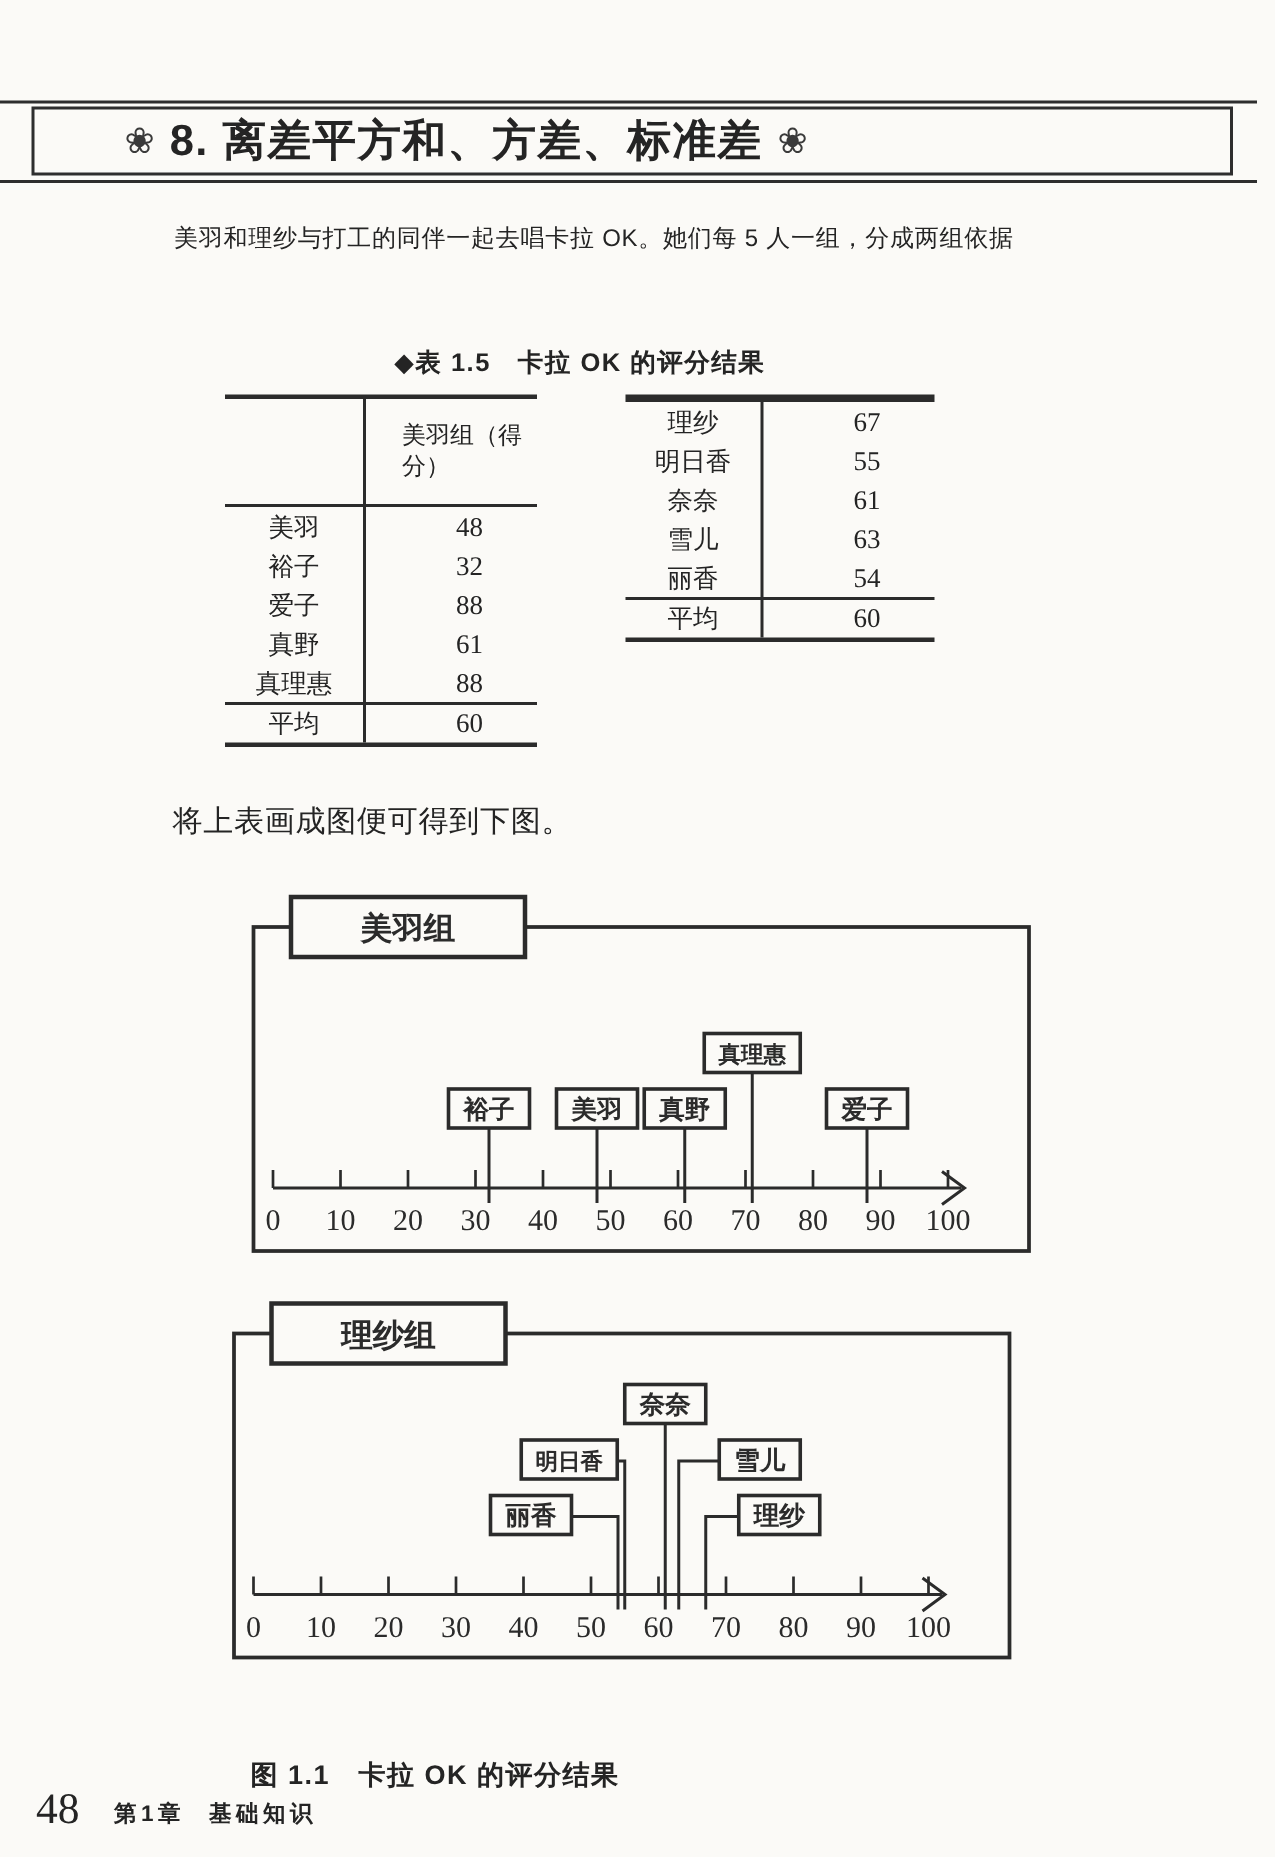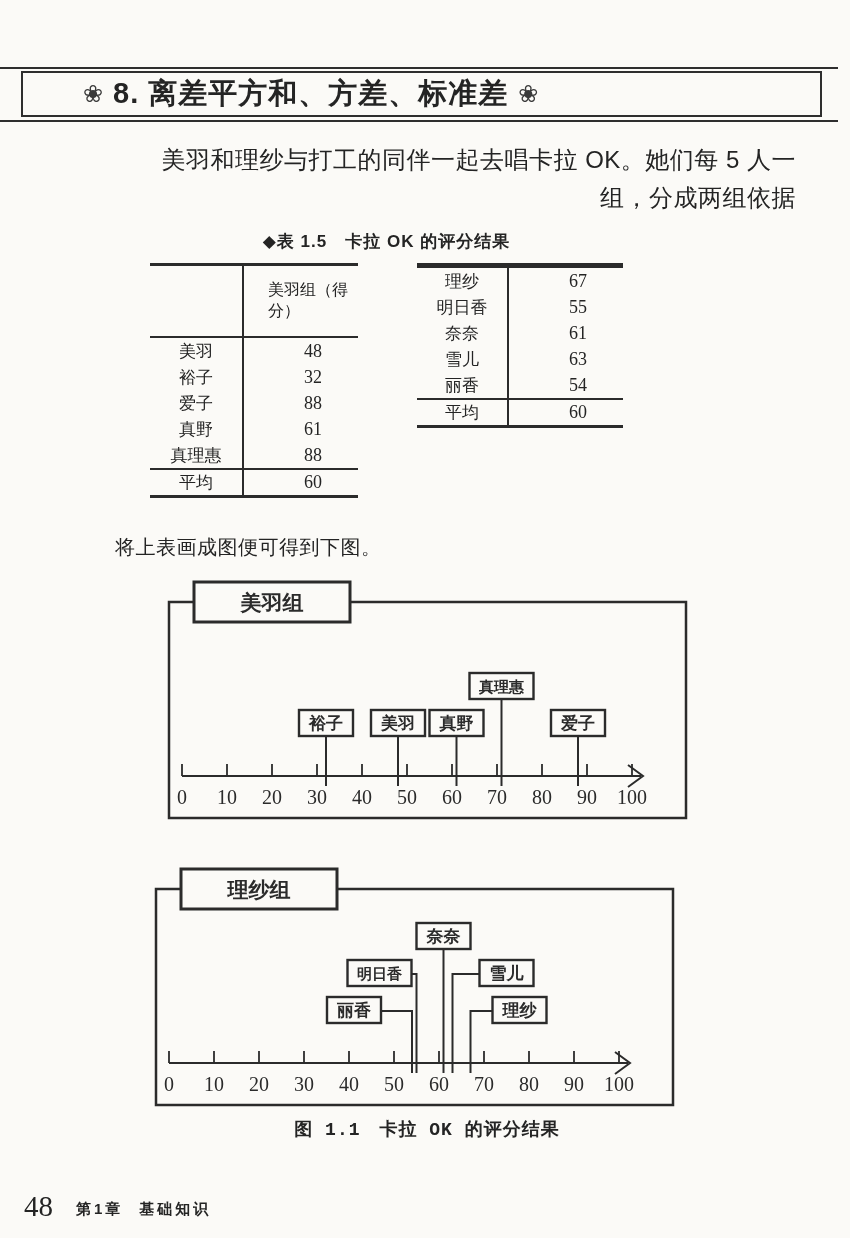--- a/index.html
+++ b/index.html
@@ -12,40 +12,40 @@
   .rule{position:absolute;left:0;width:838px;height:2px;background:#2e2e2e;}
   #rule-top{top:67px;}
   #rule-bottom{top:120px;height:2px;}
   #header-box{
     position:absolute;left:21px;top:71px;width:801px;height:46px;
     border:2px solid #2e2e2e;box-sizing:border-box;
     display:flex;align-items:center;padding-left:60px;
   }
   #header-title{font-size:29px;font-weight:bold;letter-spacing:1px;margin:0 10px;}
   .flower{font-size:24px;color:#3a3a3a;}
-  #intro{position:absolute;left:76px;top:141px;width:720px;font-size:24px;line-height:38px;letter-spacing:0.5px;text-align:right;}
+  #intro{position:absolute;left:76px;top:141px;width:720px;font-size:16px;line-height:38px;letter-spacing:0.5px;}
   .iline.indent{text-indent:40px;}
   #table-title{position:absolute;left:150px;top:230px;width:473px;text-align:center;font-size:17px;font-weight:bold;letter-spacing:1px;}
   .score-table{position:absolute;top:263px;box-sizing:border-box;border-top:3px solid #2b2b2b;border-bottom:3px solid #2b2b2b;background:transparent;}
   #group-0{left:150px;width:208px;}
   #group-1{left:417px;width:206px;}
   .trow{display:flex;height:26px;}
   .trow.thead{height:70px;}
   .trow.tavg{height:25px;}
   .tname{width:92px;display:flex;align-items:center;justify-content:center;font-size:17px;}
   #group-1 .tname{width:90px;}
   .tscore{flex:1;border-left:2px solid #2b2b2b;display:flex;align-items:center;justify-content:center;
           font-family:"Liberation Serif","DejaVu Serif",serif;font-size:18px;padding-left:24px;}
   .thead .tscore{font-family:"Liberation Sans","DejaVu Sans",sans-serif;font-size:16px;letter-spacing:0;}
   .tsep{height:0;border-top:2px solid #2b2b2b;}
   #mid-text{position:absolute;left:115px;top:534px;font-size:20px;letter-spacing:0.5px;}
   .chart{position:absolute;width:522px;height:250px;}
-  #chart-0{left:167px;top:580px;}
+  #chart-0{left:167px;top:596px;}
   #chart-1{left:154px;top:867px;}
-  #fig-caption{position:absolute;left:167px;top:1117px;width:520px;text-align:center;font-size:18px;font-weight:bold;letter-spacing:1px;font-family:Liberation Mono, monospace;}
+  #fig-caption{position:absolute;left:167px;top:1171px;width:520px;text-align:left;font-size:18px;font-weight:bold;letter-spacing:1px;}
   #page-num{position:absolute;left:24px;top:1190px;font-family:"Liberation Serif","DejaVu Serif",serif;font-size:29px;}
   #chapter-line{position:absolute;left:76px;top:1200px;font-size:15px;font-weight:bold;letter-spacing:3px;}
   #chapter-sec{margin-left:16px;}
 </style>
 </head>
 <body>
 
 <div id="page">
 
   <div class="rule" id="rule-top"></div>

